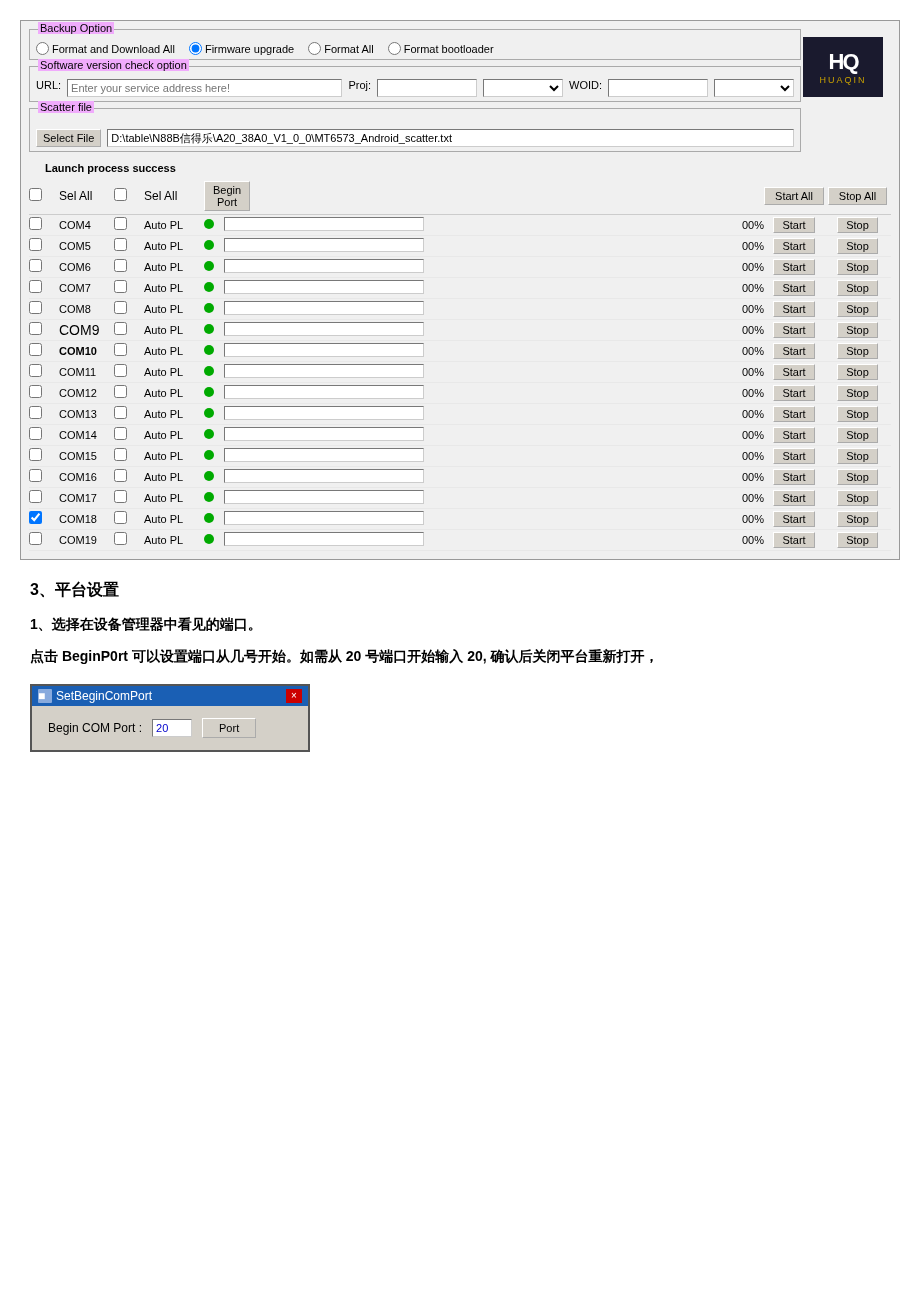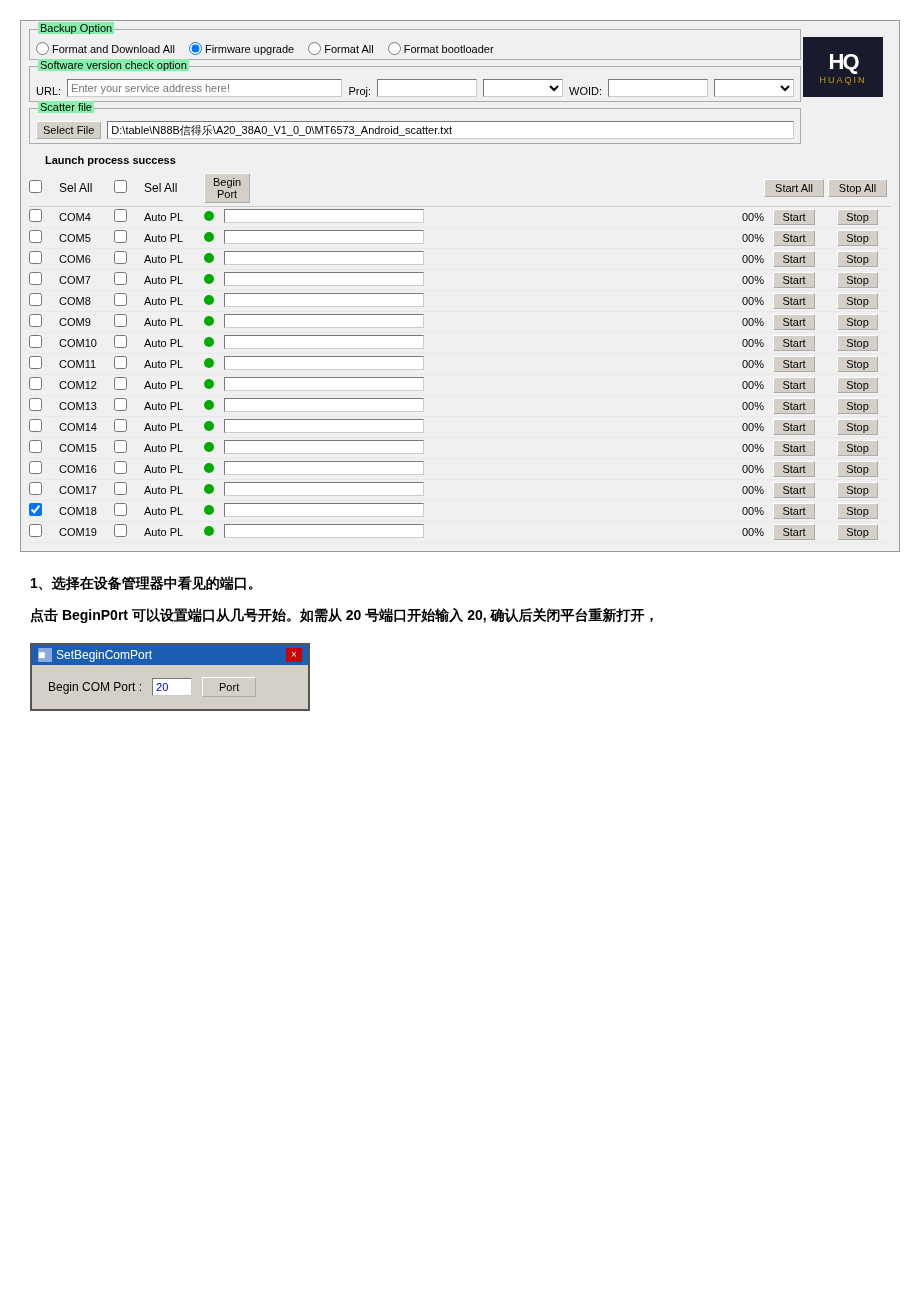--- a/index.html
+++ b/index.html
@@ -24,21 +24,21 @@
       margin-bottom: 6px;
       padding: 4px 6px;
       background: #f0f0f0;
       position: relative;
     }
 
     .section-label {
       position: absolute;
       top: -8px;
       left: 8px;
-      background: #86efac;
+      background: #f0abfc;
       padding: 0 2px;
       font-size: 11px;
     }
 
     .section-content {
       padding-top: 4px;
     }
 
     .radio-group {
       display: flex;
@@ -49,21 +49,21 @@
 
     .radio-item {
       display: flex;
       align-items: center;
       gap: 3px;
       font-size: 11px;
     }
 
     .url-row {
       display: flex;
-      align-items: flex-end;
+      align-items: flex-start;
       gap: 6px;
       font-size: 11px;
     }
 
     .url-input {
       flex: 1;
       border: 1px inset #ccc;
       background: #fff;
       padding: 1px 3px;
       font-size: 11px;
@@ -363,21 +363,21 @@
           <input type="text" class="url-input" placeholder="Enter your service address here!" style="">
           <span>Proj:</span>
           <input type="text" class="proj-input" style="">
           <select class="select-dropdown"></select>
           <span>WOID:</span>
           <input type="text" class="woid-input" style="">
           <select class="select-dropdown"></select>
         </div>
       </div>
 
-      <div class="section-box" style="padding-top:8px;">
+      <div class="section-box" style="padding-top:16px;">
         <span class="section-label">Scatter file</span>
         <div class="scatter-row section-content">
           <button class="select-file-btn">Select File</button>
           <input type="text" class="file-path-input" value="D:\table\N88B信得乐\A20_38A0_V1_0_0\MT6573_Android_scatter.txt" style="">
         </div>
       </div>
 
     </div>
 
     <div class="logo-area">
@@ -538,46 +538,46 @@
         <button class="start-btn">Start</button>
       </div>
       <div class="col-stop">
         <button class="stop-btn">Stop</button>
       </div>
     </div>
         <div class="table-row-item">
       <div class="col-check">
         <input type="checkbox" style="">
       </div>
-      <div class="col-com" style="font-size:11px;">COM9</div>
-      <div class="col-check2">
-        <input type="checkbox" style="">
-      </div>
-      <div class="col-autopl" style="font-size:11px;">Auto PL</div>
-      <div class="col-dot">
-        <span class="green-dot"></span>
-      </div>
-      <div class="col-progress">
-        <div class="progress-bar-container">
-          <div class="progress-fill" style="width:0%"></div>
-        </div>
-      </div>
-      <div class="col-percent" style="font-size:11px;">00%</div>
-      <div class="col-start">
-        <button class="start-btn">Start</button>
-      </div>
-      <div class="col-stop">
-        <button class="stop-btn">Stop</button>
-      </div>
-    </div>
-        <div class="table-row-item">
-      <div class="col-check">
-        <input type="checkbox" style="">
-      </div>
-      <div class="col-com" style="font-size:11px;">COM10</div>
+      <div class="col-com" style="font-size:14px;">COM9</div>
+      <div class="col-check2">
+        <input type="checkbox" style="">
+      </div>
+      <div class="col-autopl" style="font-size:11px;">Auto PL</div>
+      <div class="col-dot">
+        <span class="green-dot"></span>
+      </div>
+      <div class="col-progress">
+        <div class="progress-bar-container">
+          <div class="progress-fill" style="width:0%"></div>
+        </div>
+      </div>
+      <div class="col-percent" style="font-size:11px;">00%</div>
+      <div class="col-start">
+        <button class="start-btn">Start</button>
+      </div>
+      <div class="col-stop">
+        <button class="stop-btn">Stop</button>
+      </div>
+    </div>
+        <div class="table-row-item">
+      <div class="col-check">
+        <input type="checkbox" style="">
+      </div>
+      <div class="col-com" style="font-size:11px;font-weight:bold;">COM10</div>
       <div class="col-check2">
         <input type="checkbox" style="">
       </div>
       <div class="col-autopl" style="font-size:11px;">Auto PL</div>
       <div class="col-dot">
         <span class="green-dot"></span>
       </div>
       <div class="col-progress">
         <div class="progress-bar-container">
           <div class="progress-fill" style="width:0%"></div>
@@ -815,20 +815,21 @@
       <div class="col-stop">
         <button class="stop-btn">Stop</button>
       </div>
     </div>
       </div>
   </div>
 
 </div>
 
 <div class="text-section">
+  <div class="section-title">3、平台设置</div>
   <div class="section-para">1、选择在设备管理器中看见的端口。</div>
   <div class="section-para">点击 BeginP0rt 可以设置端口从几号开始。如需从 20 号端口开始输入 20, 确认后关闭平台重新打开，</div>
 
   <div class="dialog-box">
     <div class="dialog-title-bar">
       <div class="dialog-title-left">
         <span class="dialog-title-icon">■</span>
         <span>SetBeginComPort</span>
       </div>
       <button class="dialog-close-btn">×</button>

